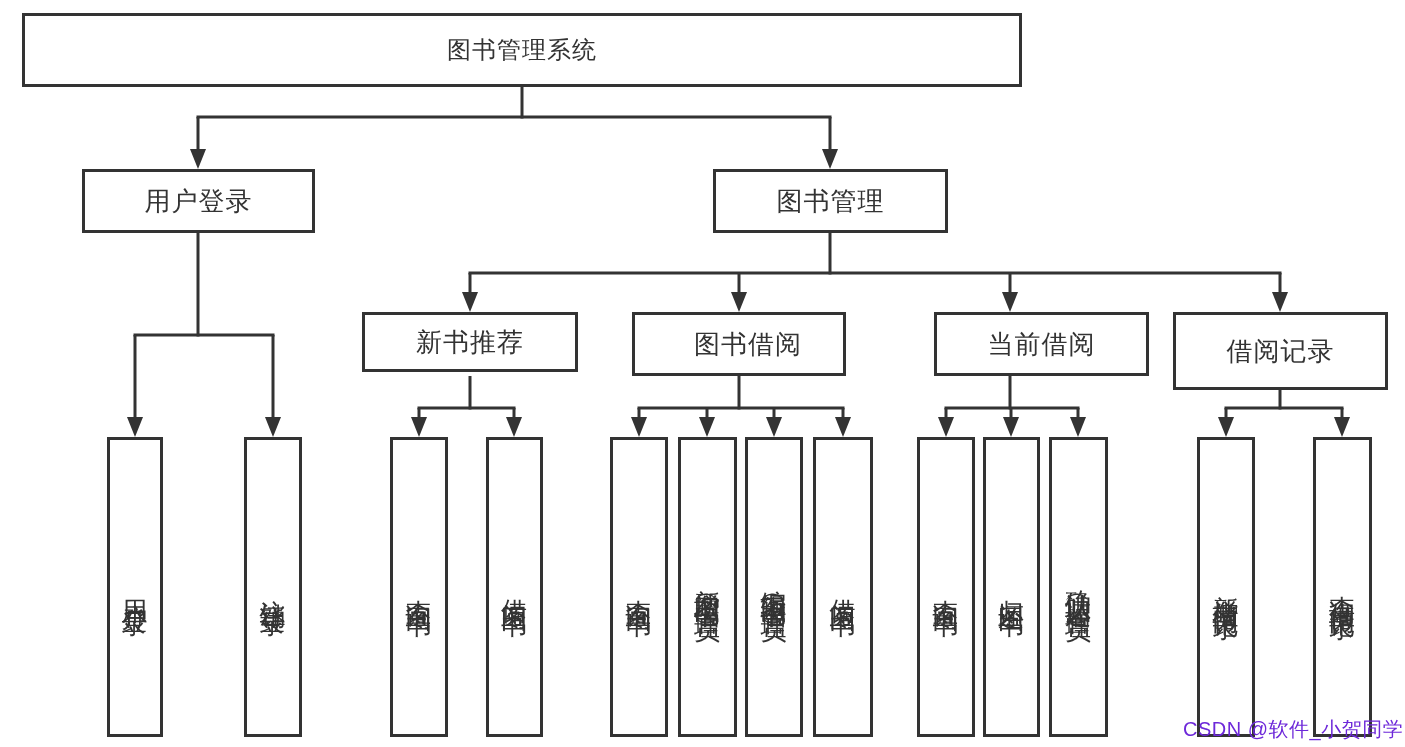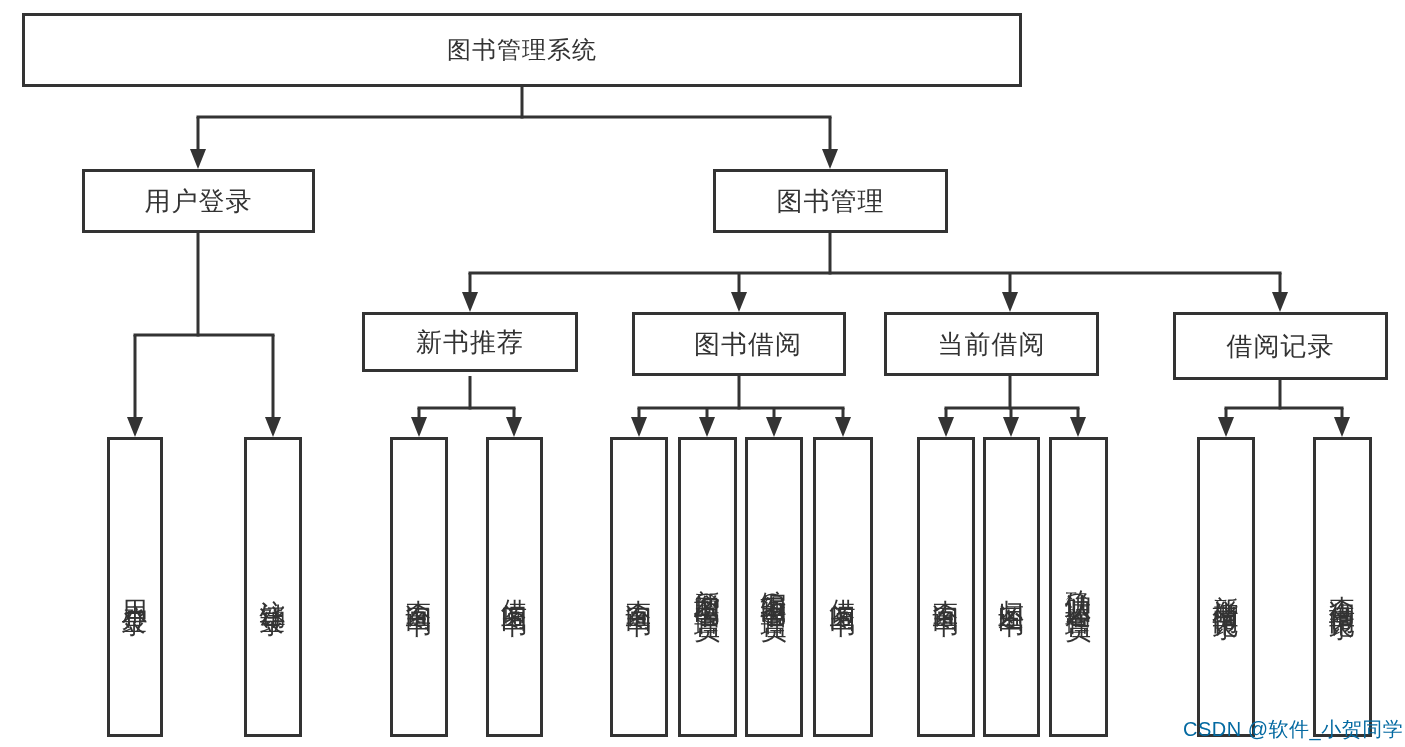--- a/index.html
+++ b/index.html
@@ -36,21 +36,21 @@
     letter-spacing: 4px;
     line-height: 1;
     color: #333333;
   }
   .watermark {
     position: absolute;
     left: 1183px;
     top: 716px;
     font-size: 20px;
     letter-spacing: 0.5px;
-    color: #0369a1;
+    color: #6d28d9;
     white-space: nowrap;
     z-index: 5;
   }
 </style>
 </head>
 <body>
 
 <div class="canvas">
 
   <svg class="connectors" viewBox="0 0 1405 747" xmlns="http://www.w3.org/2000/svg">
@@ -129,24 +129,24 @@
   <div class="hnode" style="left:713px; top:169px; width:235px; height:64px;">
     <span>图书管理</span>
   </div>
 
   <div class="hnode" style="left:362px; top:312px; width:216px; height:60px;">
     <span>新书推荐</span>
   </div>
   <div class="hnode" style="left:632px; top:312px; width:214px; height:64px;padding-left:18px;">
     <span>图书借阅</span>
   </div>
-  <div class="hnode" style="left:884px; top:312px; width:215px; height:64px;font-family:Liberation Serif, serif;">
+  <div class="hnode" style="left:934px; top:312px; width:215px; height:64px;font-family:Liberation Serif, serif;">
     <span>当前借阅</span>
   </div>
-  <div class="hnode" style="left:1173px; top:312px; width:215px; height:68px;">
+  <div class="hnode" style="left:1173px; top:312px; width:215px; height:78px;">
     <span>借阅记录</span>
   </div>
 
   <div class="vnode" style="left:107px; top:437px; width:56px; height:300px;">
     <span class="vtext">用户登录</span>
   </div>
   <div class="vnode" style="left:244px; top:437px; width:58px; height:300px;">
     <span class="vtext">注销登录</span>
   </div>
 

